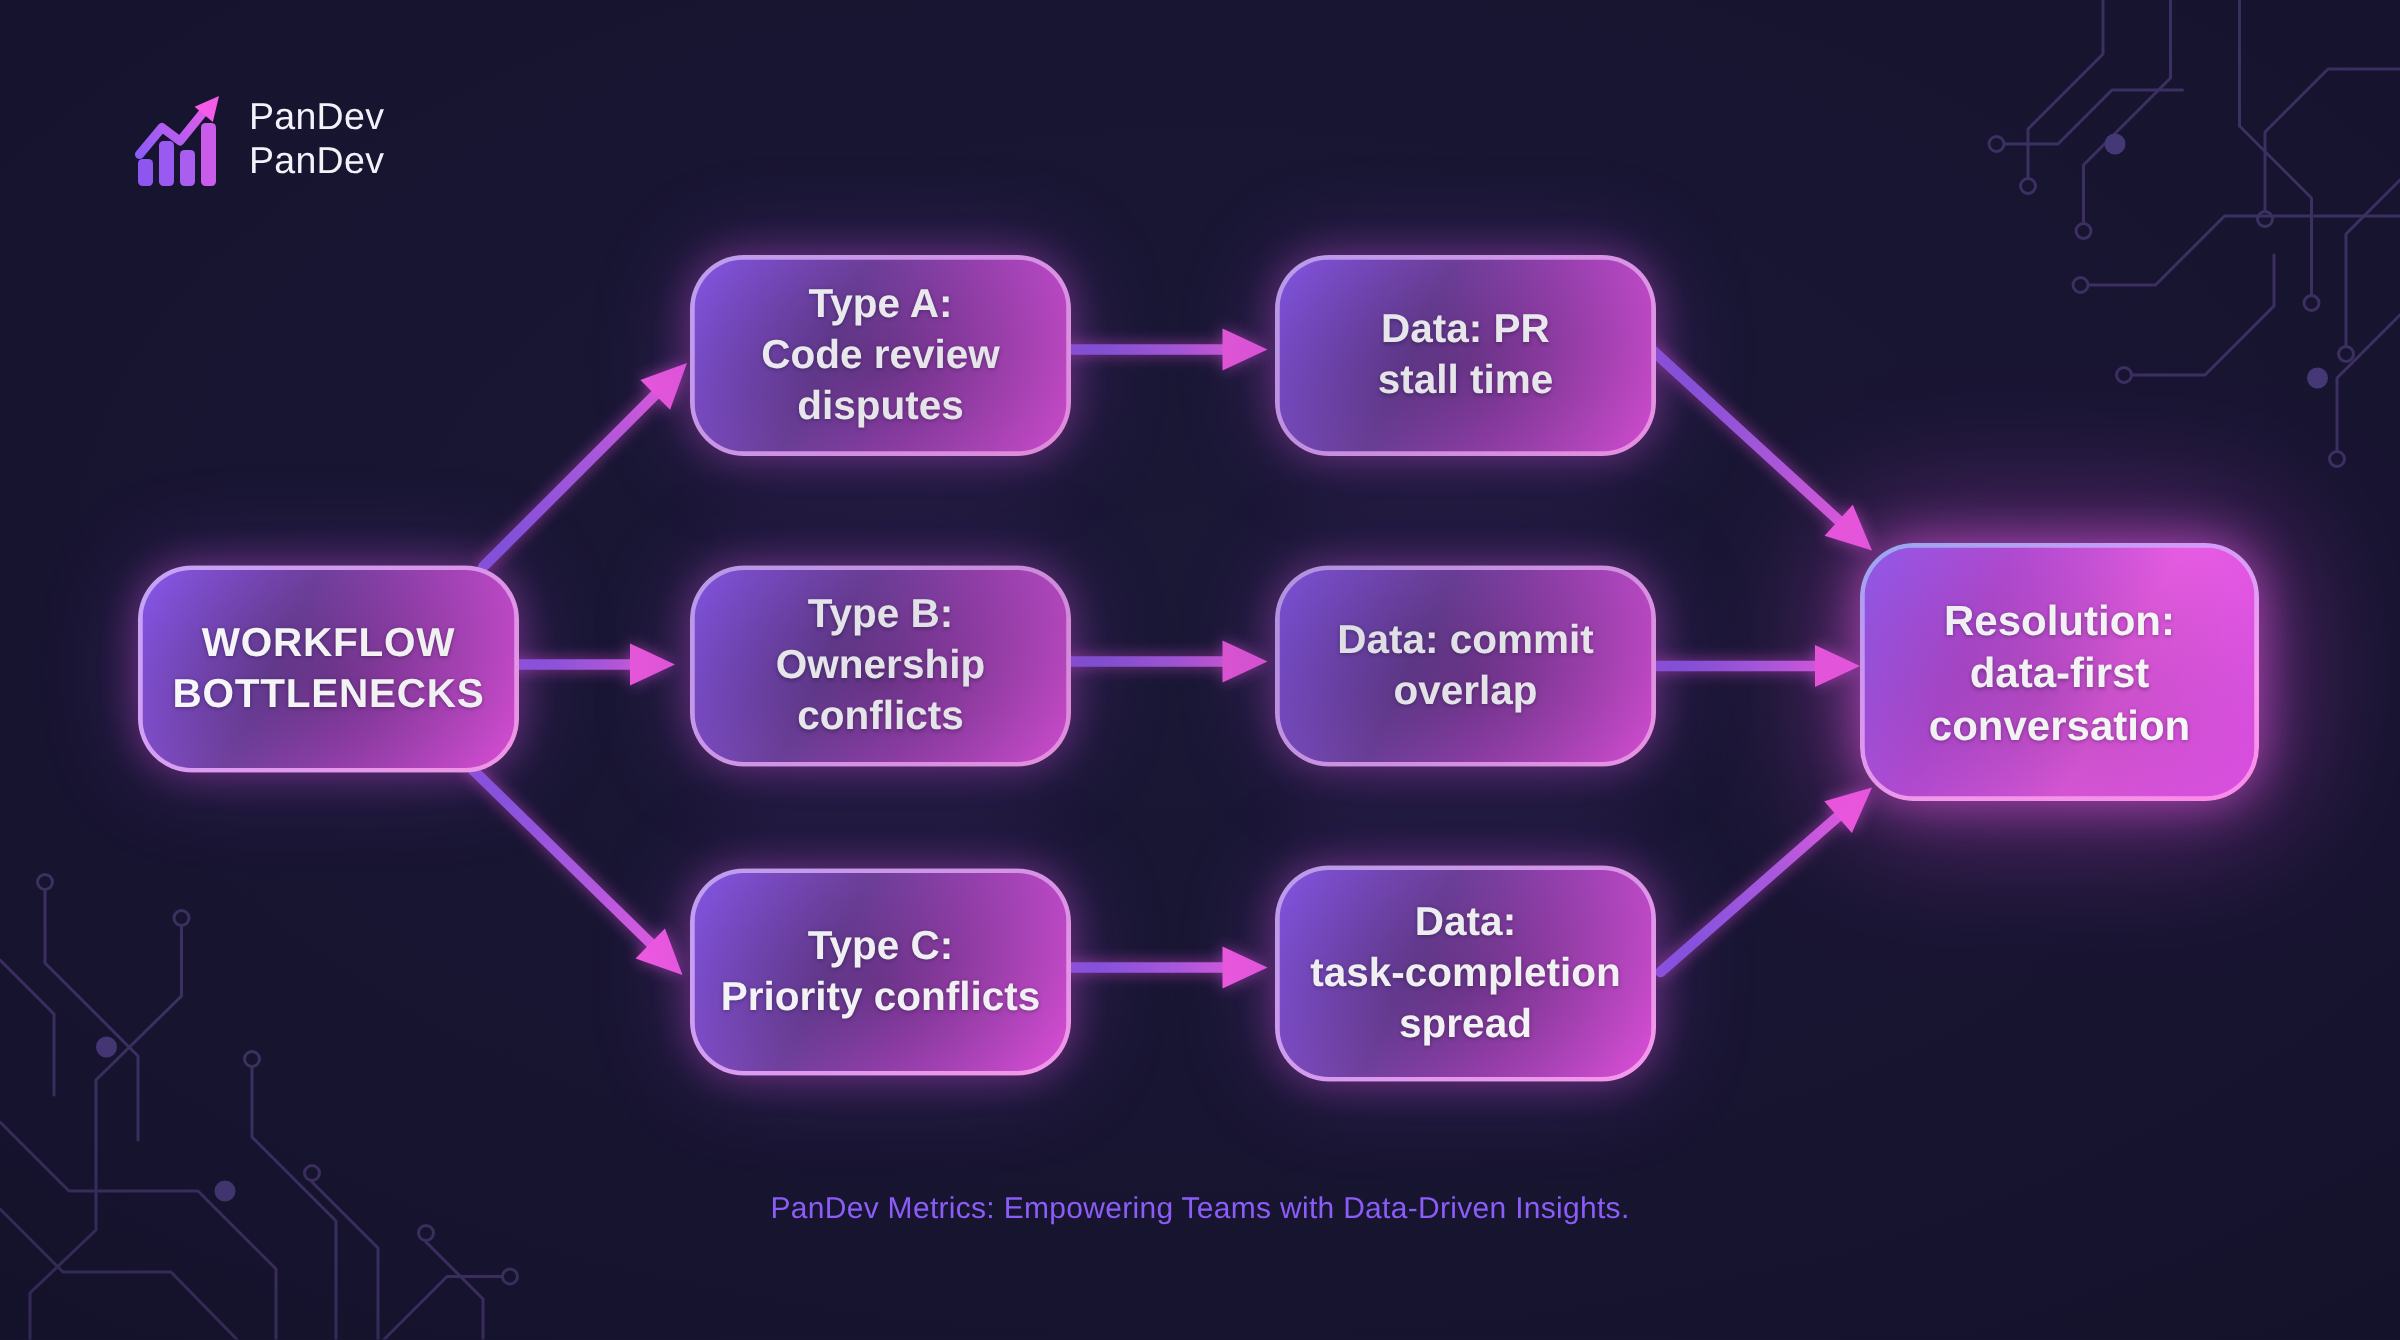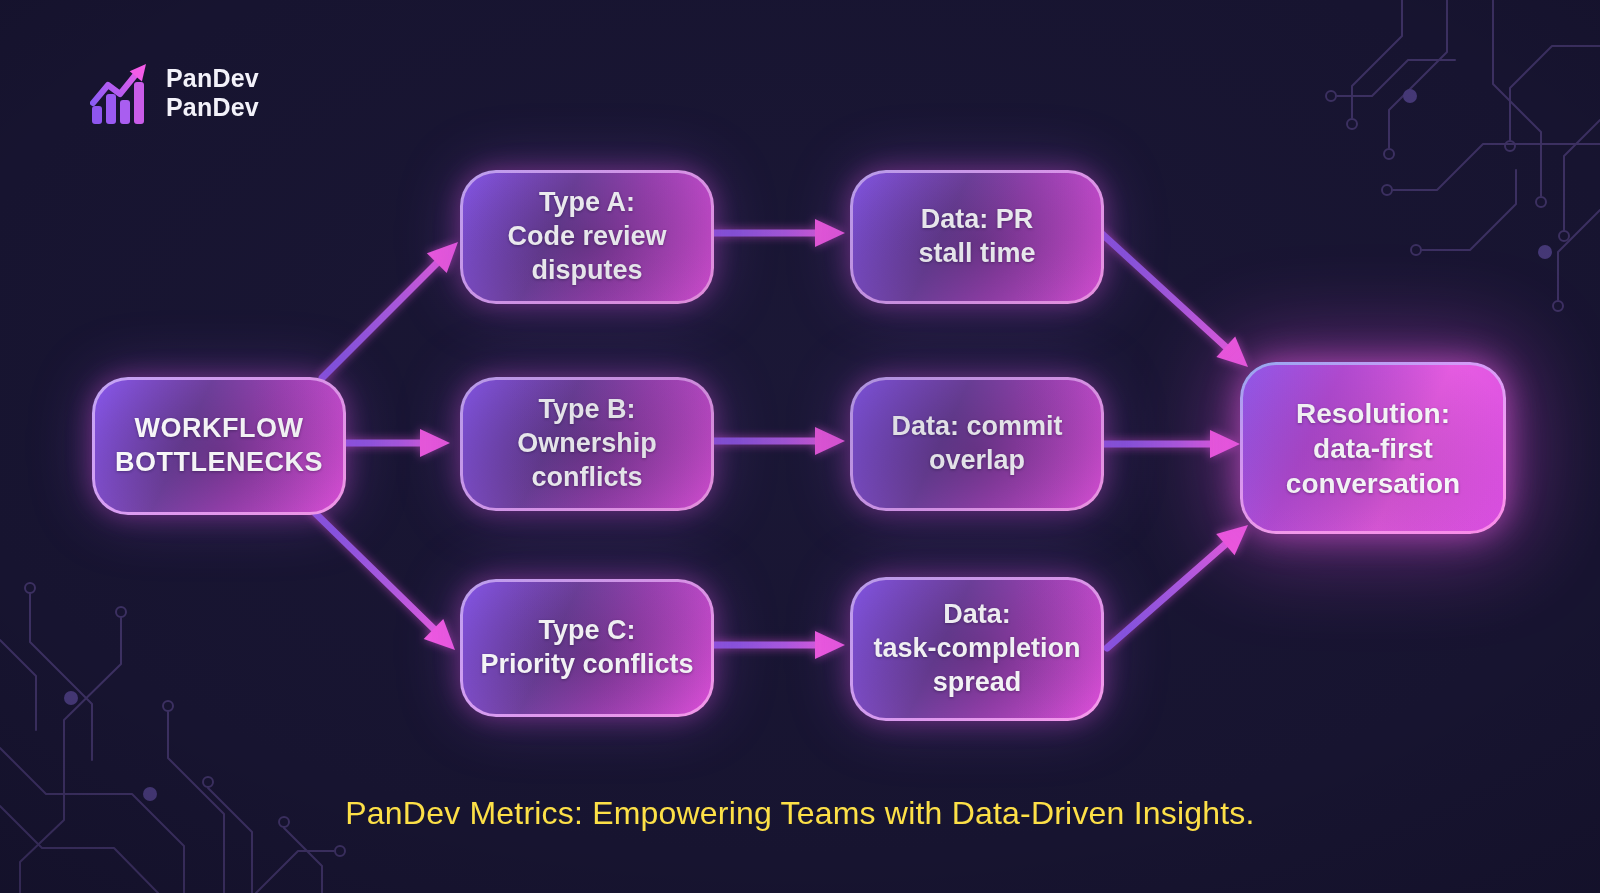--- a/index.html
+++ b/index.html
@@ -10,21 +10,21 @@
   }
   .vignette{
     position:absolute;inset:0;pointer-events:none;z-index:5;
     background:radial-gradient(120% 120% at 50% 42%, rgba(44,38,80,0.18) 0%, rgba(23,20,48,0) 45%, rgba(7,5,18,0.55) 100%);
   }
   .bg-svg{position:absolute;left:0;top:0;z-index:1;}
   .arrow-svg{position:absolute;left:0;top:0;z-index:3;pointer-events:none;}
 
   
   .brand{position:absolute;left:90px;top:62px;display:flex;align-items:center;gap:14px;z-index:6;}
-  .brand-text{color:#f3f2fa;font-weight:bold;font-size:25px;line-height:1.16;letter-spacing:.2px;}
+  .brand-text{color:#f3f2fa;font-weight:normal;font-size:25px;line-height:1.16;letter-spacing:.2px;}
 
   
   .node{
     position:absolute;z-index:4;border-radius:36px;padding:3px;
     background:linear-gradient(135deg,#c7a9fb 0%,#e79ef6 55%,#ff9df1 100%);
     box-shadow:0 0 26px rgba(233,80,224,0.40),0 0 64px rgba(160,90,245,0.28);
   }
   .node-inner{
     width:100%;height:100%;border-radius:33px;box-sizing:border-box;
     display:flex;align-items:center;justify-content:center;text-align:center;
@@ -52,21 +52,21 @@
   .n-type_a{left:460px;top:170px;width:248px;height:128px;}
   .n-data_pr{left:850px;top:170px;width:248px;height:128px;}
   .n-type_b{left:460px;top:377px;width:248px;height:128px;}
   .n-data_commit{left:850px;top:377px;width:248px;height:128px;}
   .n-type_c{left:460px;top:579px;width:248px;height:132px;}
   .n-data_task{left:850px;top:577px;width:248px;height:138px;}
   .n-resolution{left:1240px;top:362px;width:260px;height:166px;}
 
   .tagline{
     position:absolute;left:0;right:0;top:795px;z-index:6;
-    text-align:center;color:#fde047;font-size:32px;font-weight:400;letter-spacing:.2px;
+    text-align:center;color:#8b5cf6;font-size:20px;font-weight:400;letter-spacing:.2px;
   }
 </style>
 </head>
 <body>
 
 <svg class="bg-svg" width="1600" height="893" viewBox="0 0 1600 893">
   <g stroke="#3c3061" stroke-width="2" fill="none" stroke-linecap="round" stroke-linejoin="round">
     <polyline points="1402,0 1402,36 1352,86 1352,118"></polyline>
       <circle cx="1352" cy="124" r="5"></circle>
     <polyline points="1447,0 1447,52 1389,110 1389,148"></polyline>

